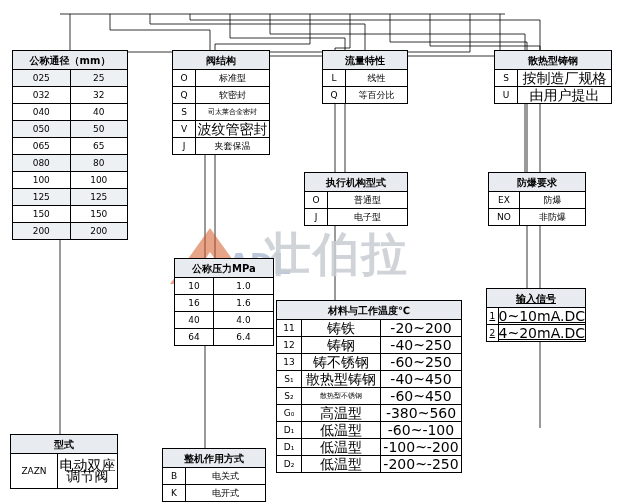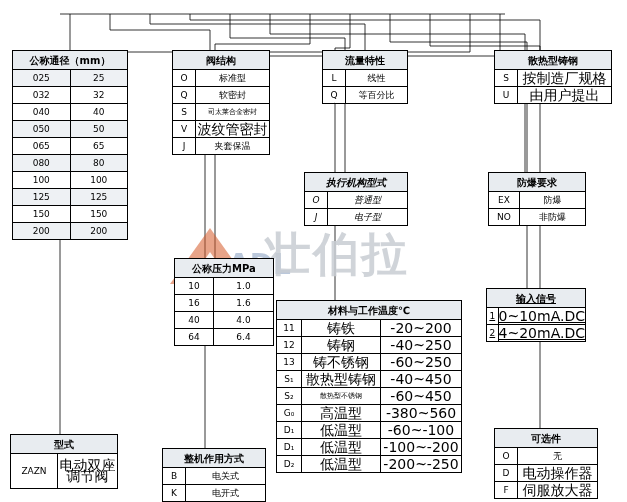--- a/index.html
+++ b/index.html
@@ -209,21 +209,21 @@
           <td class="code" style="width:22px">S</td>
           <td class="small">按制造厂规格</td>
         </tr>
     <tr>
           <td class="code">U</td>
           <td class="small">由用户提出</td>
         </tr>
   </tbody>
     </table>
 
-  <table class="tbl" style="left:304px;top:172px;width:104px;font-style:italic;">
+  <table class="tbl" style="left:304px;top:172px;width:104px;">
     <tbody>
         <tr>
           <td class="hd" colspan="2">执行机构型式</td>
         </tr>
     <tr>
           <td class="code" style="width:22px">O</td>
           <td>普通型</td>
         </tr>
     <tr>
           <td class="code">J</td>
@@ -334,39 +334,20 @@
           <td class="code" style="width:20px">1</td>
           <td class="small">0~10mA.DC</td>
         </tr>
     <tr>
           <td class="code">2</td>
           <td class="small">4~20mA.DC</td>
         </tr>
   </tbody>
     </table>
 
-  <table class="tbl" style="left:494px;top:428px;width:104px;">
-    <tbody>
-        <tr>
-          <td class="hd" colspan="2">可选件</td>
-        </tr>
-    <tr>
-          <td class="code" style="width:22px">O</td>
-          <td>无</td>
-        </tr>
-    <tr>
-          <td class="code">D</td>
-          <td class="small">电动操作器</td>
-        </tr>
-    <tr>
-          <td class="code">F</td>
-          <td class="small">伺服放大器</td>
-        </tr>
-  </tbody>
-    </table>
 
   <table class="tbl" style="left:10px;top:434px;width:108px;">
     <tbody>
         <tr>
           <td class="hd" colspan="2">型式</td>
         </tr>
     <tr>
           <td class="code" style="width:46px;height:34px">ZAZN</td>
           <td class="small" style="height:34px">电动双座<br>调节阀</td>
         </tr>

